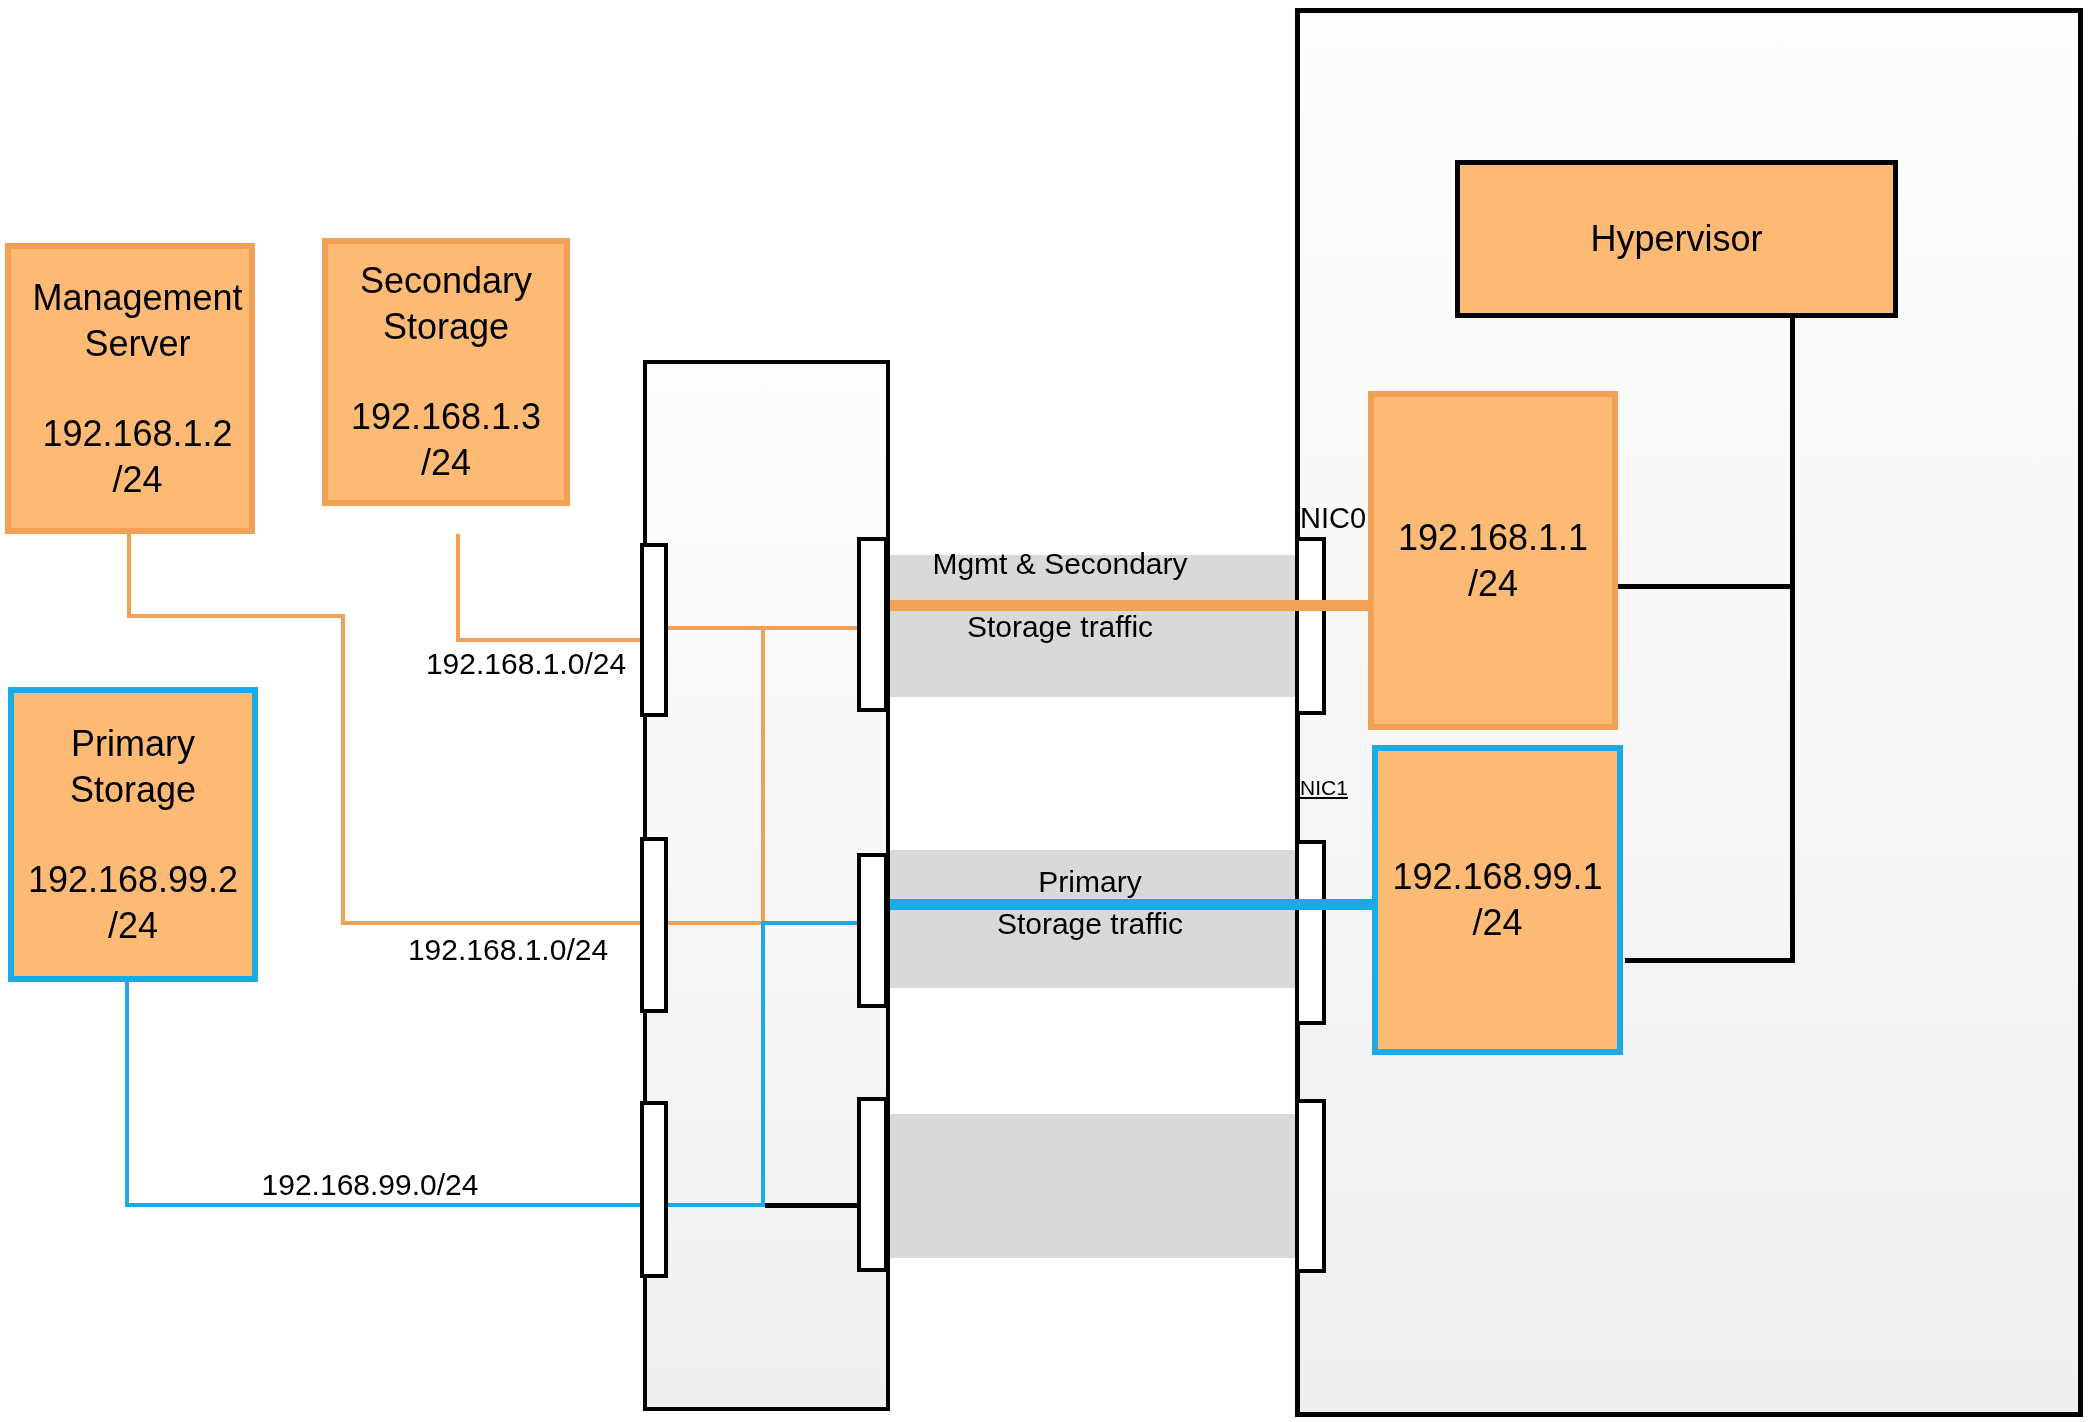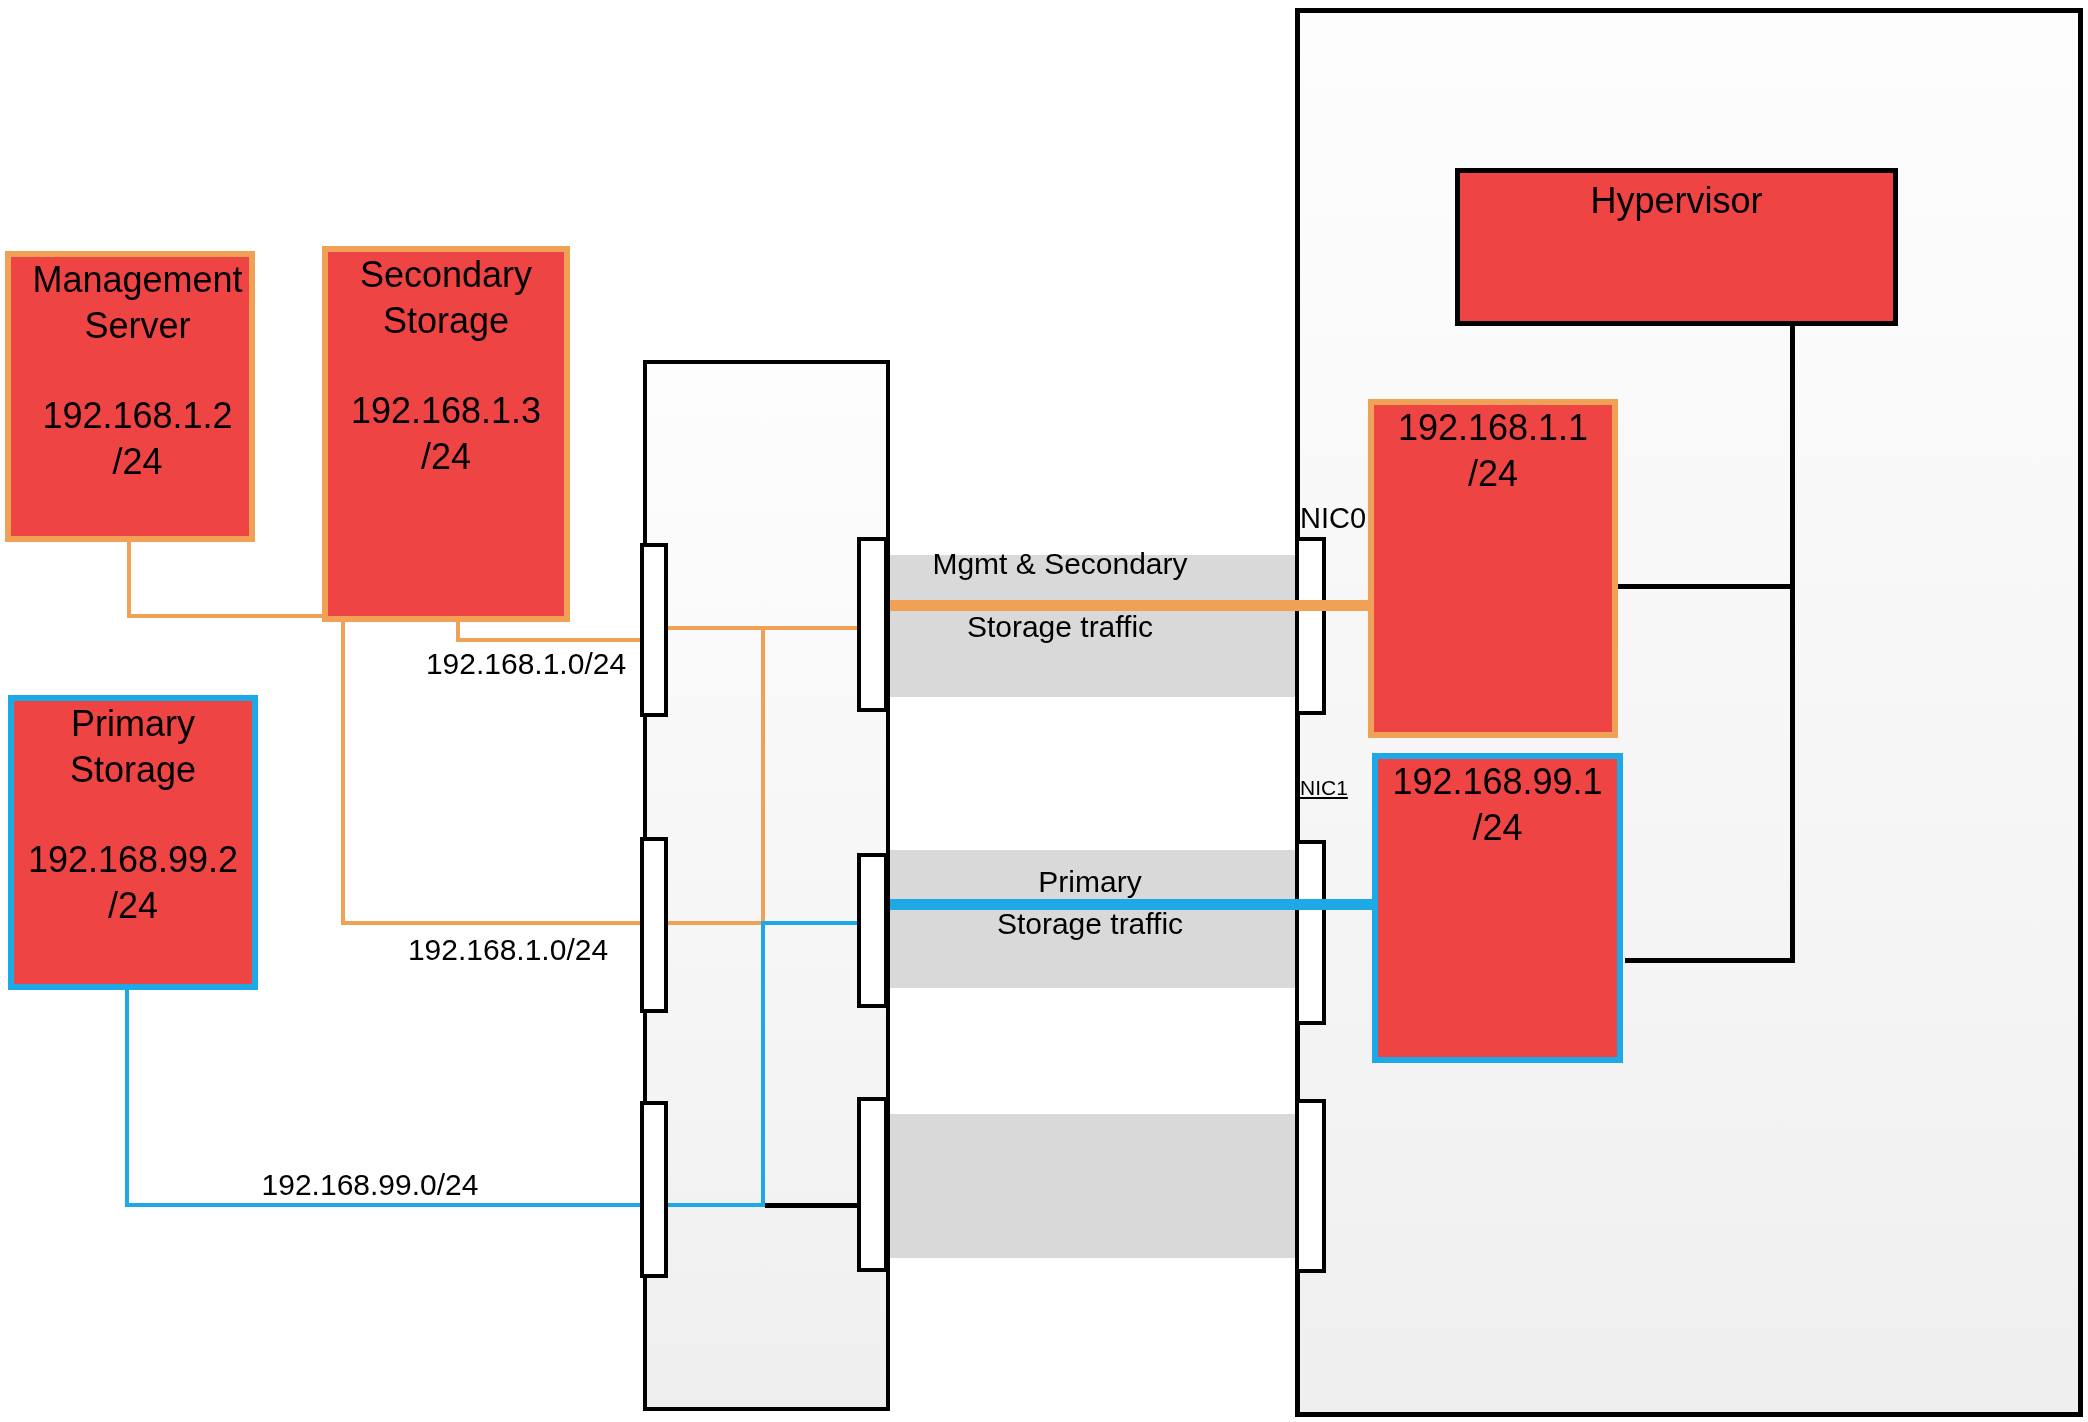--- a/index.html
+++ b/index.html
@@ -20,26 +20,25 @@
   
   .bigbox{
     position:absolute;
     border:5px solid var(--line_black);
     background:linear-gradient(180deg,#fdfdfd 0%,#f6f6f6 55%,#efefef 100%);
     box-sizing:border-box;
   }
   
   .node{
     position:absolute;
-    background:#ef4444;
+    background:#fdba74;
     box-sizing:border-box;
     display:flex;flex-direction:column;
-    align-items:center;
+    align-items:center;justify-content:center;
     text-align:center;
-    margin-top:8px;
   }
   .node.orange{border:6px solid var(--orange);}
   .node.blue{border:6px solid var(--blue);}
   .node.black{border:5px solid var(--line_black);}
   .node .ln{font-size:36px;line-height:46px;white-space:nowrap;}
   .gap{height:44px;}
   
   .port{
     position:absolute;
     background:#ffffff;
@@ -123,21 +122,21 @@
   <div class="thick b" style="left:890px;top:899px;width:482px;"></div>
 
   <div class="node orange" style="left:5px;top:243px;width:250px;height:291px;padding-left:15px;">
     <div class="ln">Management</div>
     <div class="ln">Server</div>
     <div class="gap"></div>
     <div class="ln">192.168.1.2</div>
     <div class="ln">/24</div>
   </div>
 
-  <div class="node orange" style="left:322px;top:238px;width:248px;height:376px;">
+  <div class="node orange" style="left:322px;top:238px;width:248px;height:268px;">
     <div class="ln">Secondary</div>
     <div class="ln">Storage</div>
     <div class="gap"></div>
     <div class="ln">192.168.1.3</div>
     <div class="ln">/24</div>
   </div>
 
   <div class="node blue" style="left:8px;top:687px;width:250px;height:295px;">
     <div class="ln">Primary</div>
     <div class="ln">Storage</div>

